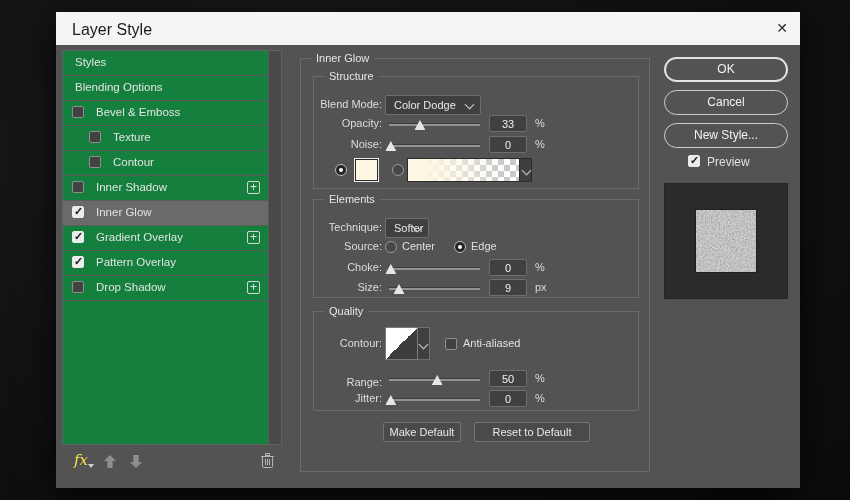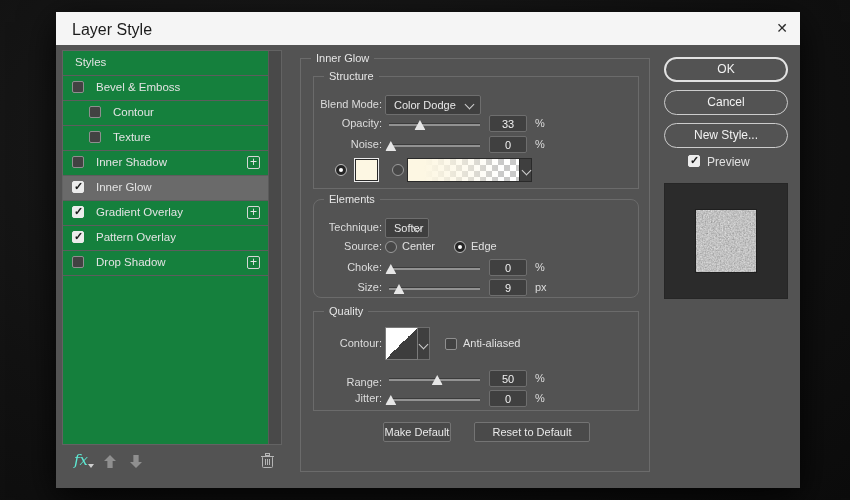--- a/index.html
+++ b/index.html
@@ -23,33 +23,33 @@
   .row.indent .cb{left:26px;}
   .row.indent .rlabel{left:50px;}
   .cb{position:absolute;left:9px;top:5px;width:12px;height:12px;box-sizing:border-box;border:1px solid #8f8f8f;background:#424242;border-radius:2px;}
   .cb.on{background:#ececec;border-color:#ececec;}
   .cb .tick{position:absolute;left:1px;top:-2px;font-size:11px;font-weight:bold;color:#1c1c1c;}
   .plusbtn{position:absolute;right:8px;top:5px;width:13px;height:13px;box-sizing:border-box;border:1px solid #d6d6d6;color:#e8e8e8;
     font-size:12px;line-height:11px;text-align:center;border-radius:2px;cursor:pointer;}
   .vscroll{position:absolute;right:0;top:0;width:13px;height:100%;background:#494949;border-left:1px solid #5a5a5a;box-sizing:border-box;}
 
   .sfooter{position:absolute;left:6px;top:404px;width:220px;height:32px;}
-  .fx{position:absolute;left:12px;top:2px;font-family:"DejaVu Serif", serif;font-style:italic;font-size:15px;color:#5eead4;cursor:pointer;}
+  .fx{position:absolute;left:12px;top:2px;font-family:"DejaVu Serif", serif;font-style:italic;font-size:15px;color:#fde047;cursor:pointer;}
   .fx .fxdrop{position:absolute;right:-6px;bottom:1px;width:0;height:0;border-left:3px solid transparent;border-right:3px solid transparent;border-top:4px solid #cfcfcf;}
   .arr{position:absolute;top:6px;width:12px;height:13px;background:#8f8f8f;cursor:pointer;}
   .arr.up{clip-path:polygon(50% 0,100% 46%,72% 46%,72% 100%,28% 100%,28% 46%,0 46%);}
   .arr.down{clip-path:polygon(50% 100%,100% 54%,72% 54%,72% 0,28% 0,28% 54%,0 54%);}
   .trash{position:absolute;left:198px;top:3px;cursor:pointer;}
 
   
   .mainfs{position:absolute;left:244px;top:13px;width:350px;height:414px;border:1px solid #6b6b6b;box-sizing:border-box;}
   .fslegend{position:absolute;left:10px;top:-7px;background:#535353;padding:0 5px;font-size:11px;color:#e6e6e6;white-space:nowrap;}
   .group{position:absolute;left:12px;width:326px;border:1px solid #6b6b6b;box-sizing:border-box;}
   .g-structure{top:17px;height:113px;}
-  .g-elements{top:140px;height:99px;border-radius:8px;}
+  .g-elements{top:140px;height:99px;}
   .g-quality{top:252px;height:100px;}
   .lbl{position:absolute;left:0;width:68px;text-align:right;font-size:11px;color:#dcdcdc;white-space:nowrap;}
   .unit{position:absolute;font-size:11px;color:#dcdcdc;}
   .dd{position:absolute;height:20px;background:#3f3f3f;border:1px solid #6e6e6e;box-sizing:border-box;border-radius:2px;cursor:pointer;}
   .dd .ddval{position:absolute;left:8px;top:3px;font-size:11px;color:#e8e8e8;white-space:nowrap;}
   .chev{position:absolute;width:6px;height:6px;border-right:1.6px solid #cfcfcf;border-bottom:1.6px solid #cfcfcf;transform:rotate(45deg);}
   .dd .chev{right:7px;top:5px;}
   .track{position:absolute;height:3px;background:#929292;border-top:1px solid #3c3c3c;box-sizing:border-box;cursor:pointer;}
   .thumb{position:absolute;top:-4px;width:11px;height:10px;background:#e6e6e6;
     clip-path:polygon(50% 0,100% 100%,0 100%);transform:translateX(-50%);filter:drop-shadow(0 1px 1px rgba(0,0,0,.6));cursor:pointer;}
@@ -95,31 +95,34 @@
       <span class="close">✕</span>
     </div>
 
     <div class="dbody">
 
       <div class="sidebar">
         <div class="rows">
           <div class="row">
             <span class="rlabel">Styles</span>
           </div>
+          <div class="row">
+            <span class="rlabel">Blending Options</span>
+          </div>
           <div class="row hascb">
             <span class="cb"></span>
             <span class="rlabel">Bevel &amp; Emboss</span>
           </div>
           <div class="row hascb indent">
             <span class="cb"></span>
+            <span class="rlabel">Texture</span>
+          </div>
+          <div class="row hascb indent">
+            <span class="cb"></span>
             <span class="rlabel">Contour</span>
-          </div>
-          <div class="row hascb indent">
-            <span class="cb"></span>
-            <span class="rlabel">Texture</span>
           </div>
           <div class="row hascb">
             <span class="cb"></span>
             <span class="rlabel">Inner Shadow</span>
             <span class="plusbtn">+</span>
           </div>
           <div class="row hascb sel">
             <span class="cb on">
                 <span class="tick">✓</span>
               </span>
@@ -248,21 +251,21 @@
           <span class="unit" style="left:221px;top:60px;">%</span>
 
           <span class="lbl" style="top:80px;">Jitter:</span>
           <div class="track" style="left:75px;top:86px;width:91px;">
             <span class="thumb" style="left: 2%;"></span>
           </div>
           <input class="valbox" style="left: 175px; top: 78px;" value="0">
           <span class="unit" style="left:221px;top:80px;">%</span>
         </div>
 
-        <div class="defbtn" style="left:82px;top:363px;width:68px;">Make Default</div>
+        <div class="defbtn" style="left:82px;top:363px;width:78px;">Make Default</div>
         <div class="defbtn" style="left:173px;top:363px;width:116px;">Reset to Default</div>
       </div>
 
       <div class="pill" style="top:45px;">Cancel</div>
       <div class="pill default" style="top:12px;">OK</div>
       <div class="pill" style="top:78px;">New Style...</div>
 
       <span class="cbx on" style="left:632px;top:110px;">
           <span class="tick">✓</span>
         </span>

